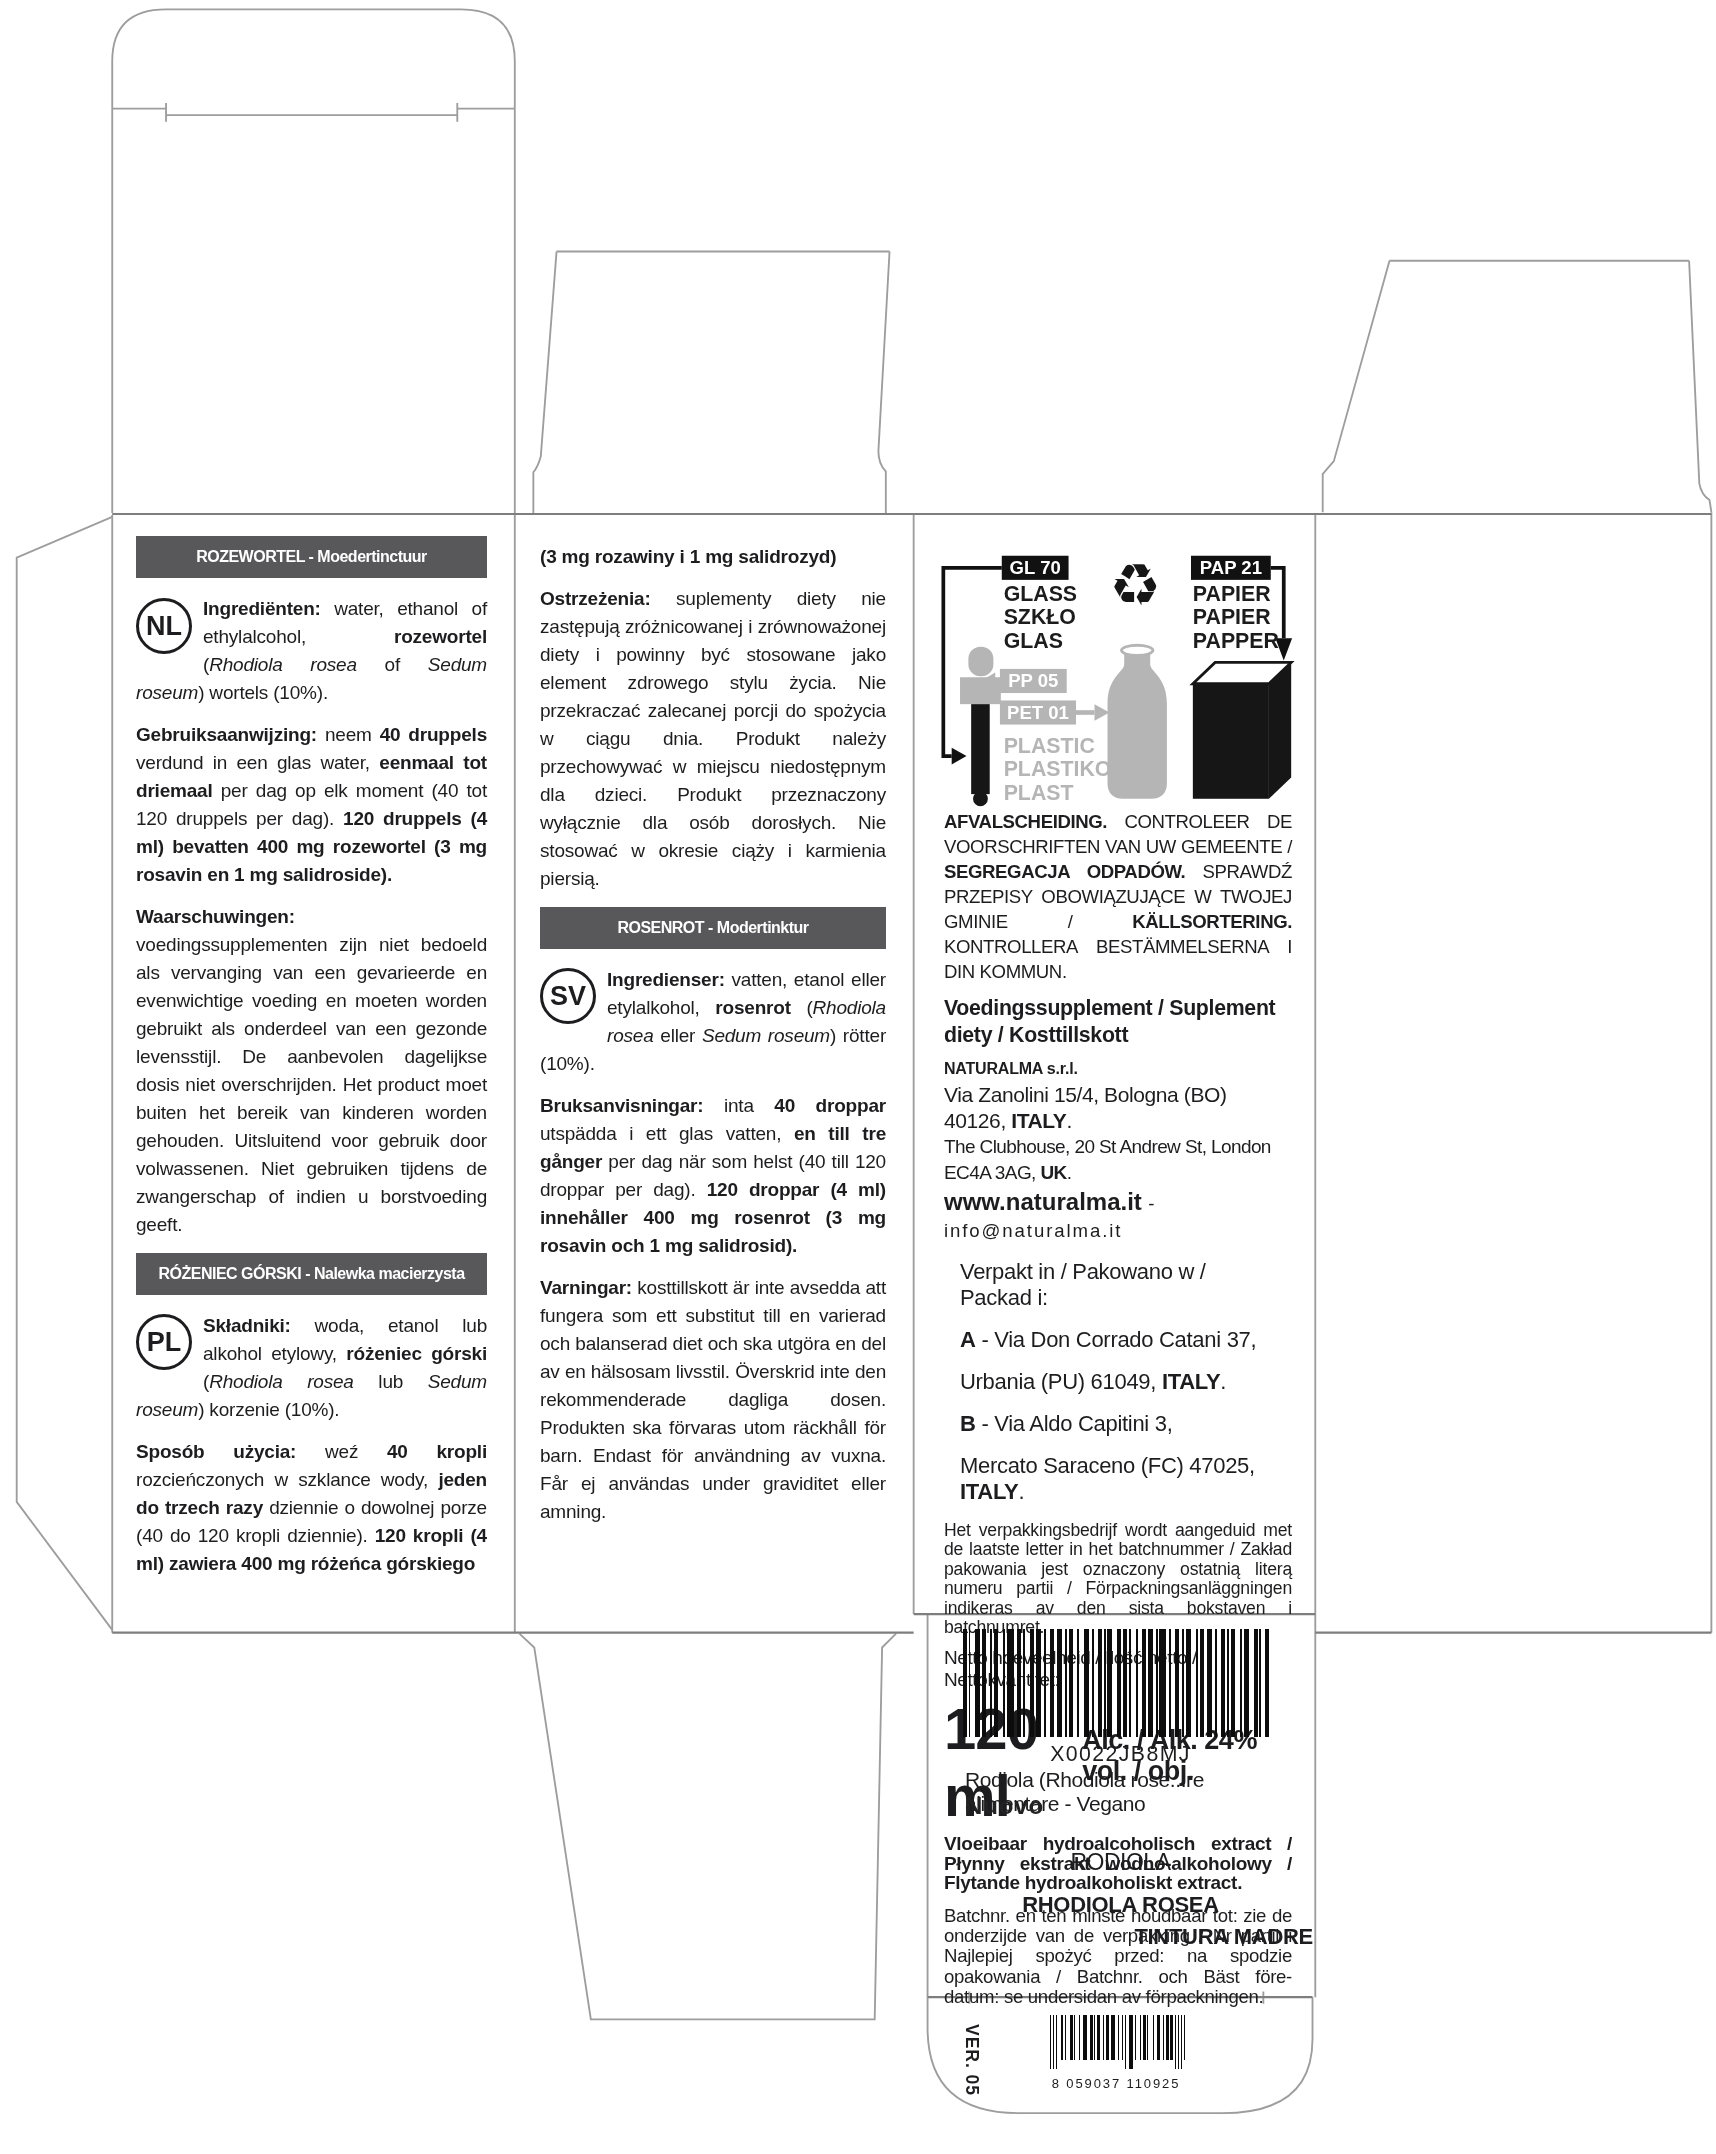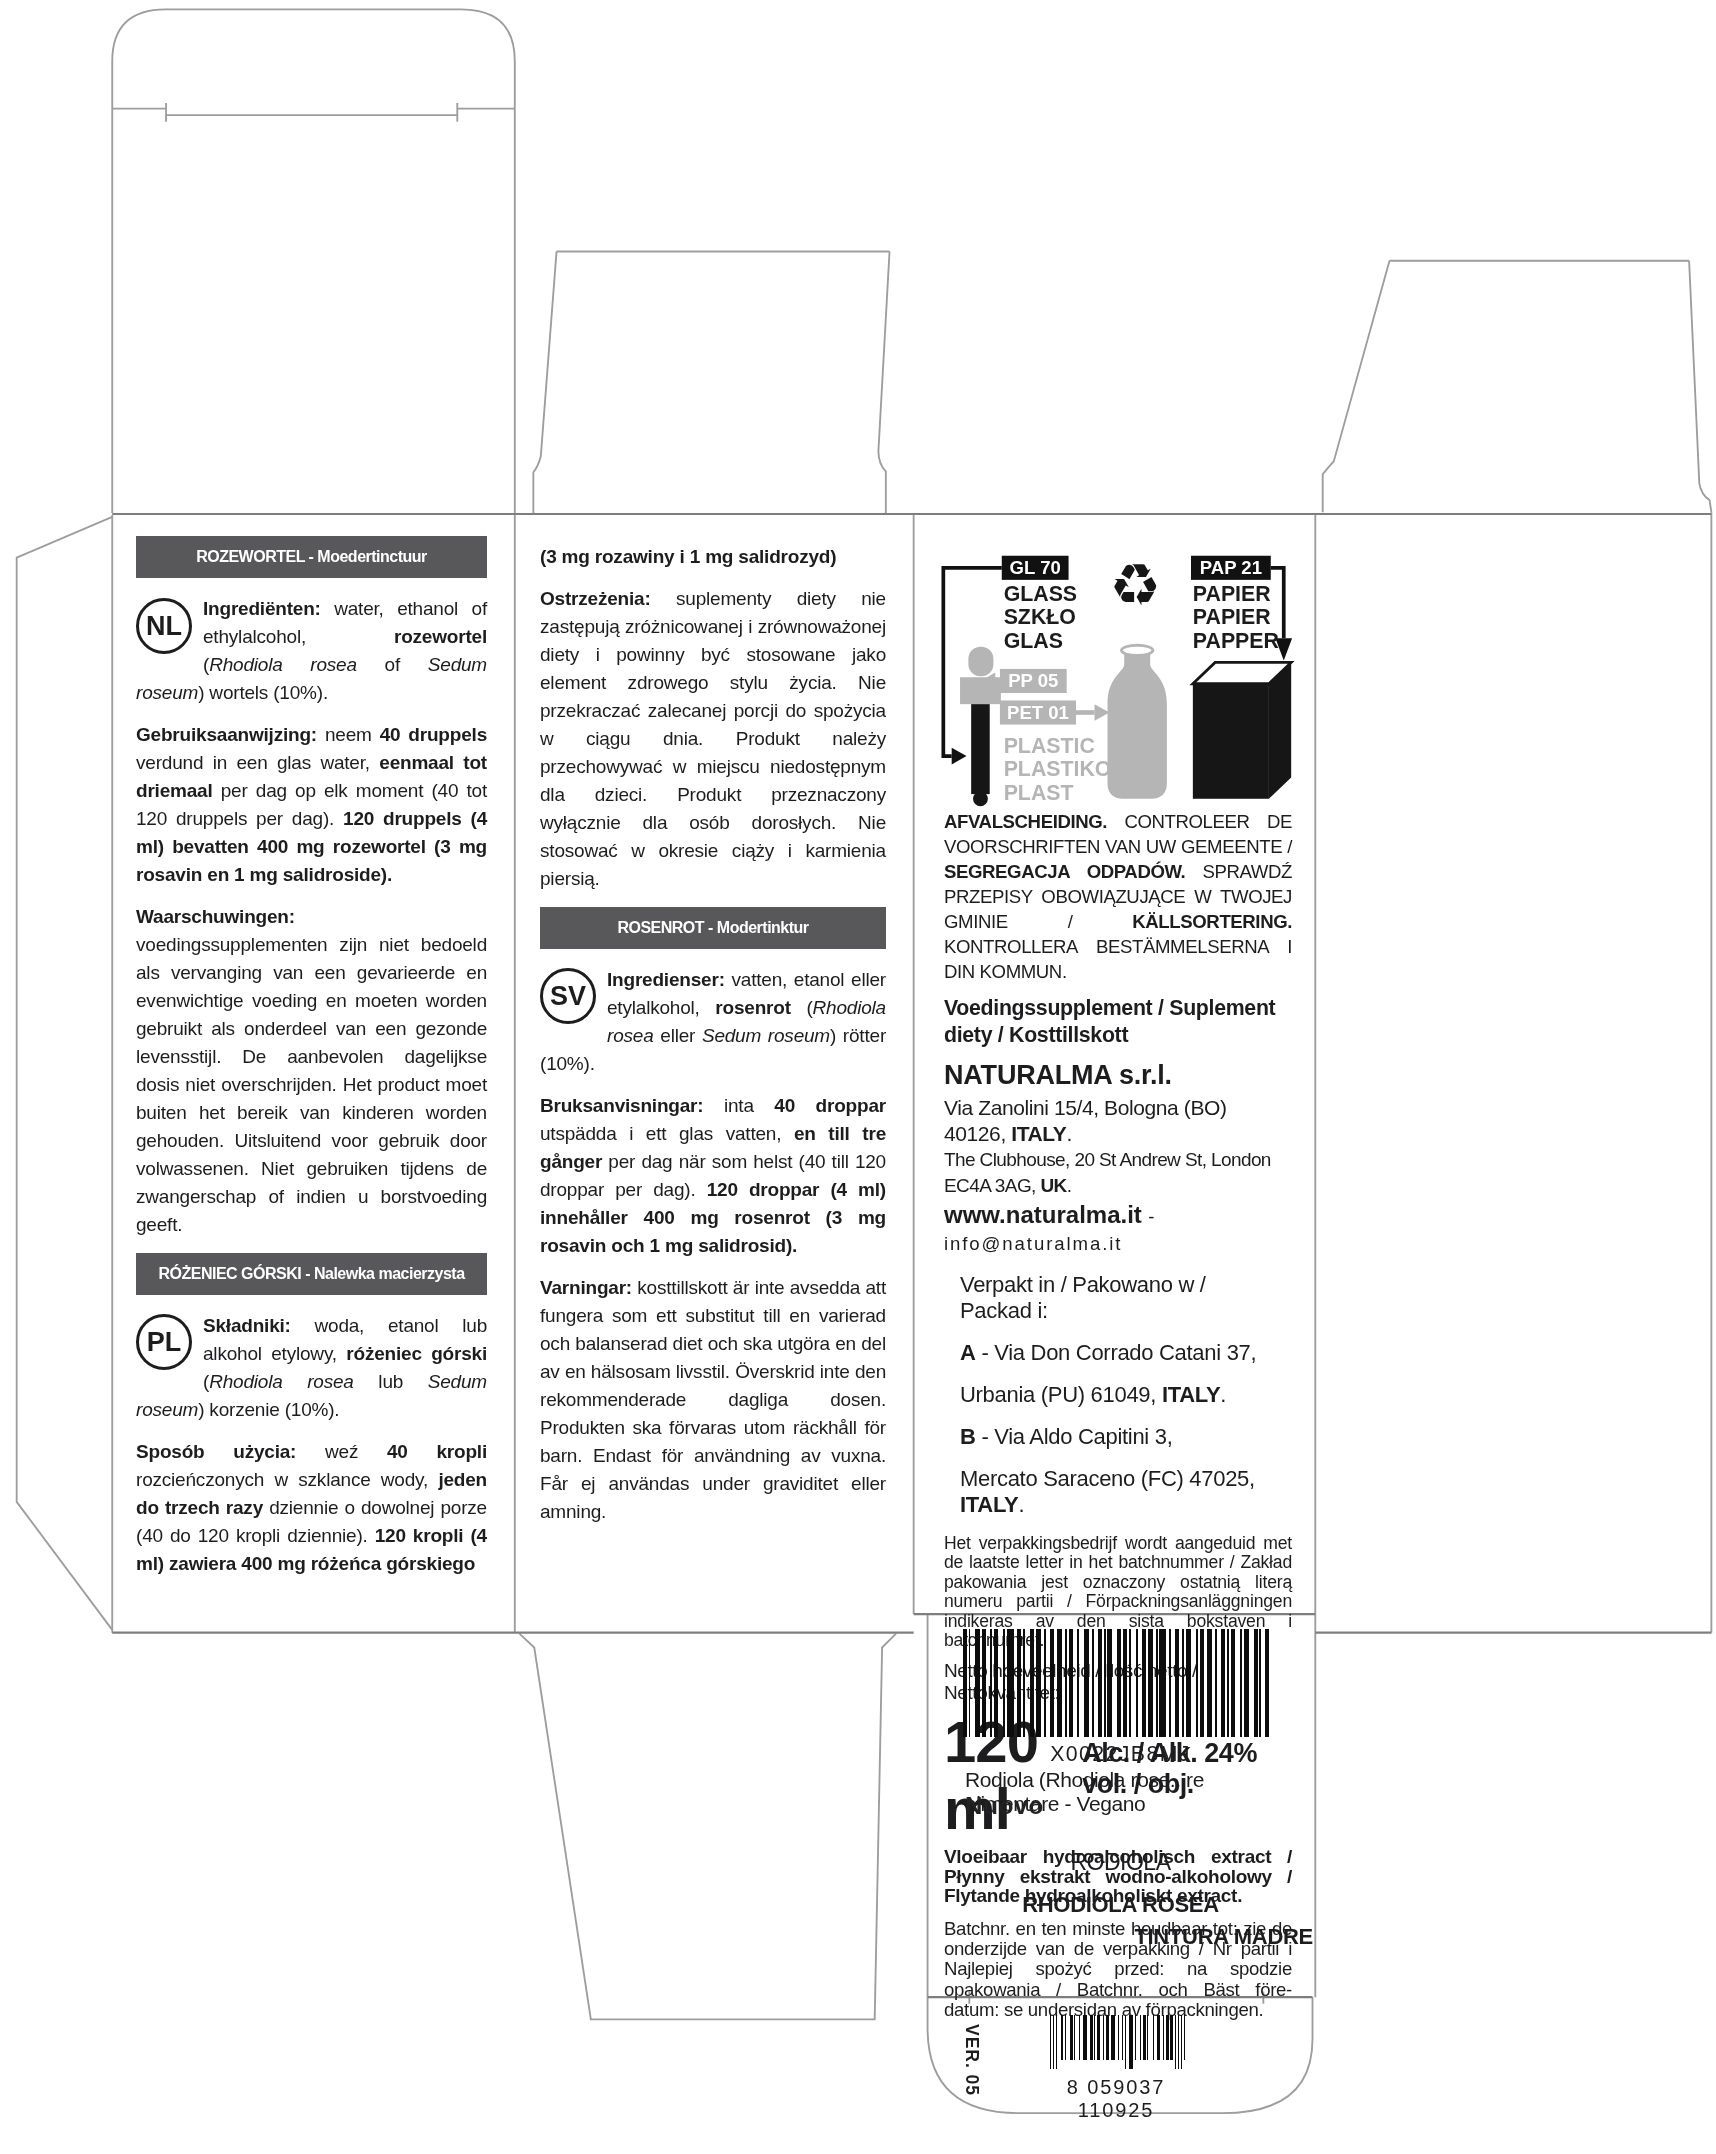--- a/index.html
+++ b/index.html
@@ -13,21 +13,21 @@
   .hdr{background:#58585a;color:#ffffff;font-weight:700;font-size:16px;letter-spacing:-0.5px;
        text-align:center;padding:12px 3.7px;margin:0 0 16.7px 0;}
   .hdr2{margin-top:5.6px;}
   .lang{float:left;width:50px;height:50px;border:3.7px solid #1d1d1f;border-radius:50%;
         text-align:center;line-height:50px;font-weight:700;font-size:27px;margin:2.8px 11px 1.9px 0;
         letter-spacing:0;}
   
   .inf{position:absolute;left:914px;top:809px;width:402px;box-sizing:border-box;padding:0 24px 0 30px;z-index:2;}
   .p-afval{font-size:18.6px;line-height:25px;text-align:justify;letter-spacing:-0.4px;margin:0 0 11px 0;}
   .p-suppl{font-weight:700;font-size:21.3px;line-height:27px;margin:0 0 11px 0;letter-spacing:-0.3px;}
-  .p-comp{font-weight:700;font-size:27px;margin:0 0 3.7px 0;letter-spacing:-0.2px;}
+  .p-comp{font-weight:700;font-size:16px;margin:0 0 3.7px 0;letter-spacing:-0.2px;}
   .p-addr{font-size:21px;line-height:26px;margin:0;letter-spacing:-0.4px;}
   .p-addr2{font-size:19px;line-height:26px;margin:0;letter-spacing:-0.6px;}
   .p-web{font-size:23px;margin:1.9px 0 11px 0;}
   .p-web b{font-size:24px;}
   .p-web .email{font-size:18.6px;letter-spacing:1.9px;font-weight:400;}
   .p-packed{font-size:22px;line-height:26px;margin:16px;letter-spacing:-0.3px;}
   .mb6{margin-bottom:5.6px;}
   .p-het{font-size:17.6px;line-height:19.5px;text-align:justify;margin:9.3px 0 9.3px 0;letter-spacing:-0.2px;}
   .p-netto{font-size:19px;margin:0 0 3.7px 0;letter-spacing:-0.4px;}
   .vol-row{display:flex;align-items:baseline;margin:0 0 5.6px 0;}
@@ -39,21 +39,21 @@
   .abs{position:absolute;z-index:2;}
   .bc{position:absolute;z-index:2;}
   .bar{position:absolute;top:0;background:#0c0c0c;}
   .bc-caption{left:928px;top:1742px;width:385px;text-align:center;font-size:21.3px;letter-spacing:1.4px;}
   .listing{left:965px;top:1768px;width:334px;font-size:21px;letter-spacing:-0.4px;}
   .listing2{left:965px;top:1792px;width:334px;font-size:24px;letter-spacing:0.9px;color:#222;font-weight:bold;}
   .pname{left:928px;top:1849px;width:385px;text-align:center;font-weight:400;font-size:23px;letter-spacing:-0.5px;}
   .platin{left:928px;top:1892px;width:385px;text-align:center;font-weight:700;font-size:22px;letter-spacing:-0.3px;}
   .ptype{left:928px;top:1924px;width:385px;text-align:right;font-weight:700;font-size:22px;letter-spacing:-0.3px;}
   .ver{left:961px;top:2024px;writing-mode:vertical-rl;font-weight:700;font-size:17.6px;letter-spacing:0.9px;}
-  .ean-digits{left:1028px;top:2076px;width:176px;text-align:center;font-size:20px;letter-spacing:1.9px;}
+  .ean-digits{left:1028px;top:2076px;width:176px;text-align:center;font-size:13px;letter-spacing:1.9px;}
   .clearfix::after{content:"";display:block;clear:both;}
 </style>
 </head>
 <body>
 
 <div id="stage">
 
   <svg id="dieline" width="1716" height="2155" viewBox="0 0 1850 2323">
     <g stroke="#9d9d9d" stroke-width="2" fill="none">
 

